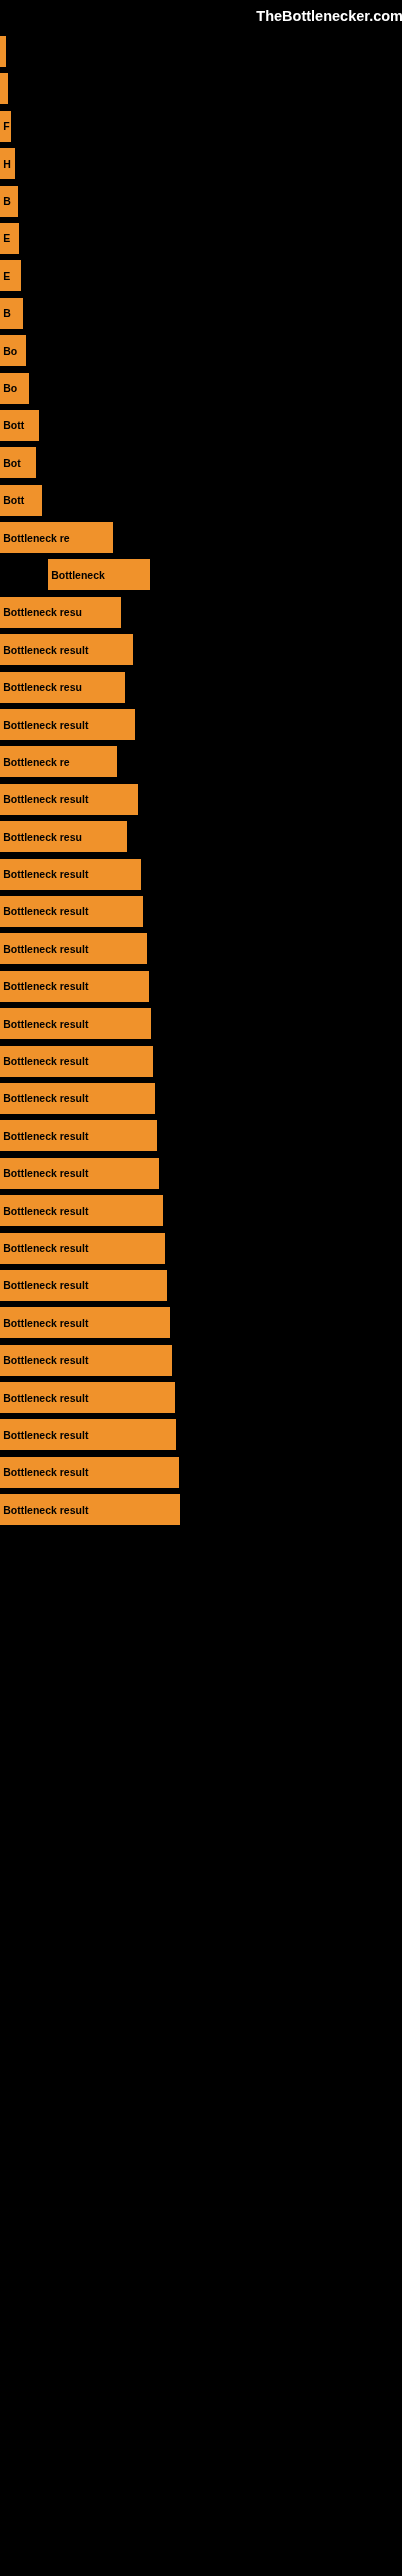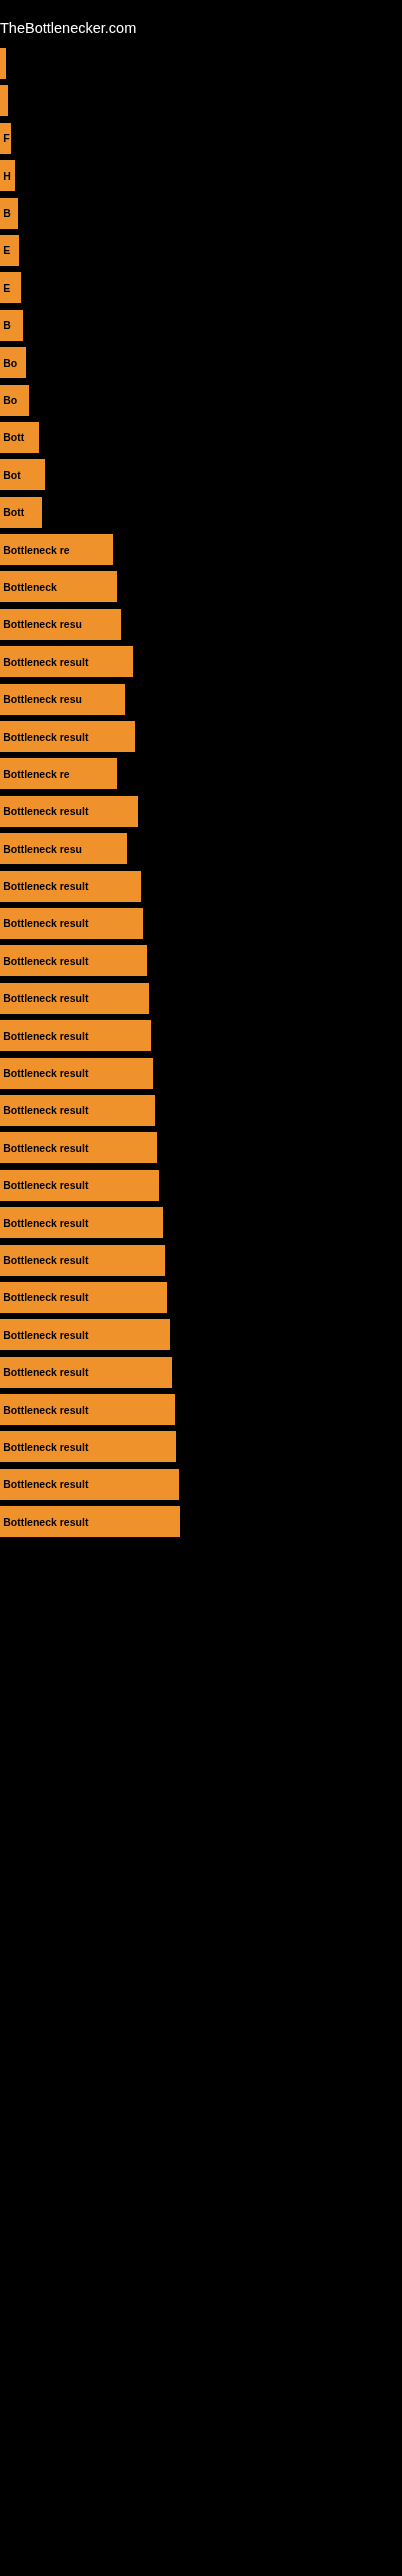--- a/index.html
+++ b/index.html
@@ -12,23 +12,23 @@
       background-color: #000000;
       width: 403px;
       min-height: 2576px;
       font-family: Arial, sans-serif;
       position: relative;
     }
 
     .site-title {
       color: #ffffff;
       font-size: 14.5px;
-      text-align: left;
-      padding: 20px 0 12px 0;
-      font-weight: normal;
+      text-align: right;
+      padding: 8px 0 12px 0;
+      font-weight: bold;
     }
 
     .bars-container {
       display: flex;
       flex-direction: column;
       gap: 0px;
       padding: 0;
     }
 
     .bar-row {
@@ -83,30 +83,30 @@
     <div class="bar-row">
       <div class="bar" style="width: 26px;">Bo</div>
     </div>
     <div class="bar-row">
       <div class="bar" style="width: 29px;">Bo</div>
     </div>
     <div class="bar-row">
       <div class="bar" style="width: 39px;">Bott</div>
     </div>
     <div class="bar-row">
-      <div class="bar" style="width: 45px;">Bot</div>
+      <div class="bar" style="width: 36px;">Bot</div>
     </div>
     <div class="bar-row">
       <div class="bar" style="width: 42px;">Bott</div>
     </div>
     <div class="bar-row">
       <div class="bar" style="width: 113px;">Bottleneck re</div>
     </div>
     <div class="bar-row">
-      <div class="bar" style="width: 117px;">Bottleneck</div>
+      <div class="bar" style="width: 102px; margin-left: 48px;">Bottleneck</div>
     </div>
     <div class="bar-row">
       <div class="bar" style="width: 121px;">Bottleneck resu</div>
     </div>
     <div class="bar-row">
       <div class="bar" style="width: 133px;">Bottleneck result</div>
     </div>
     <div class="bar-row">
       <div class="bar" style="width: 125px;">Bottleneck resu</div>
     </div>

